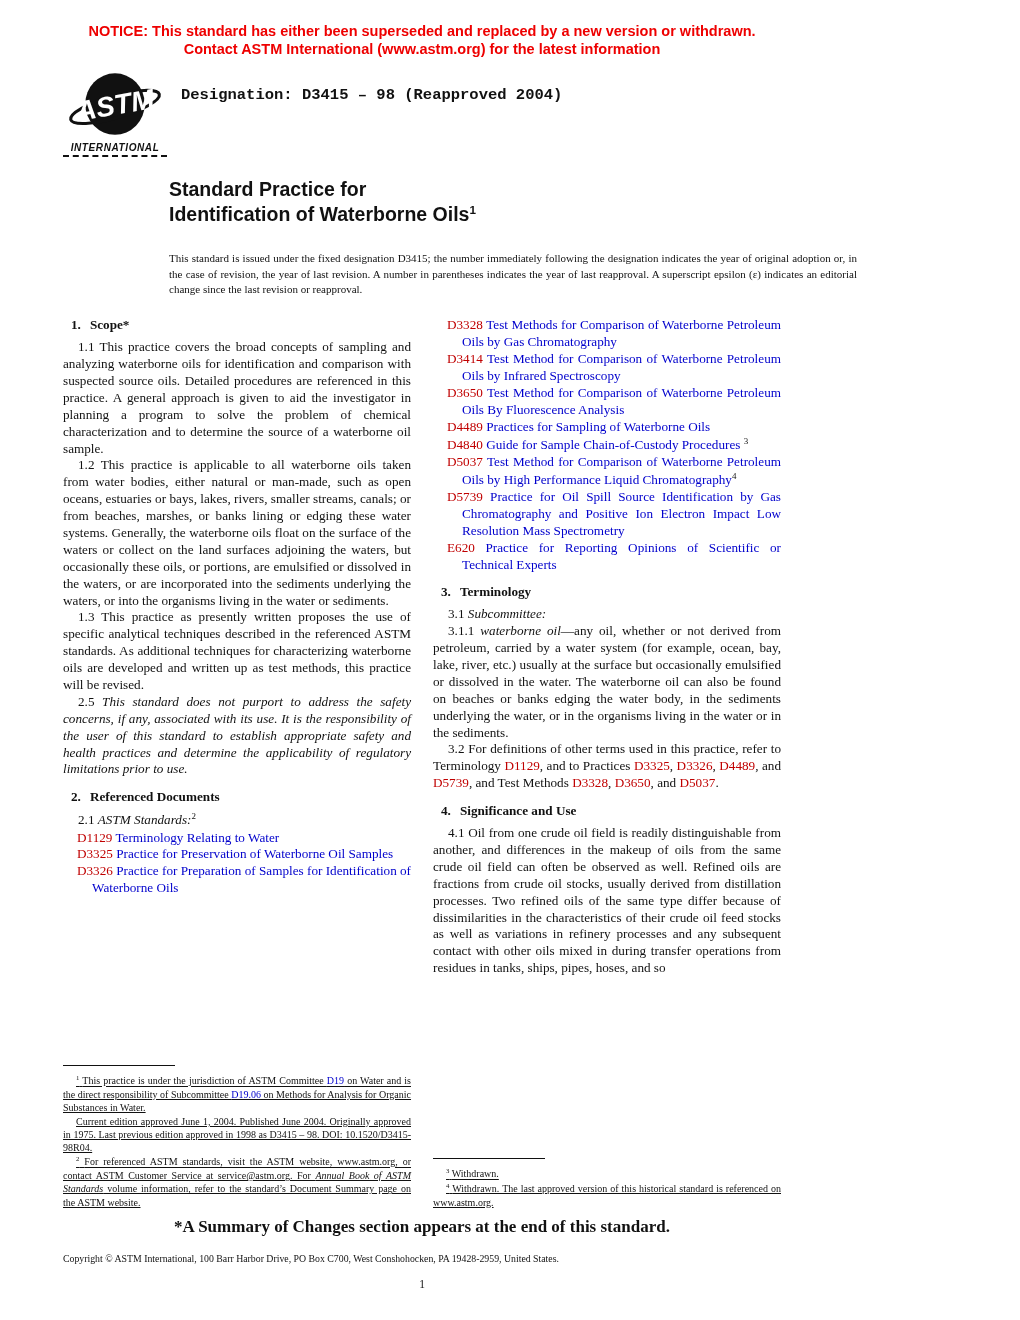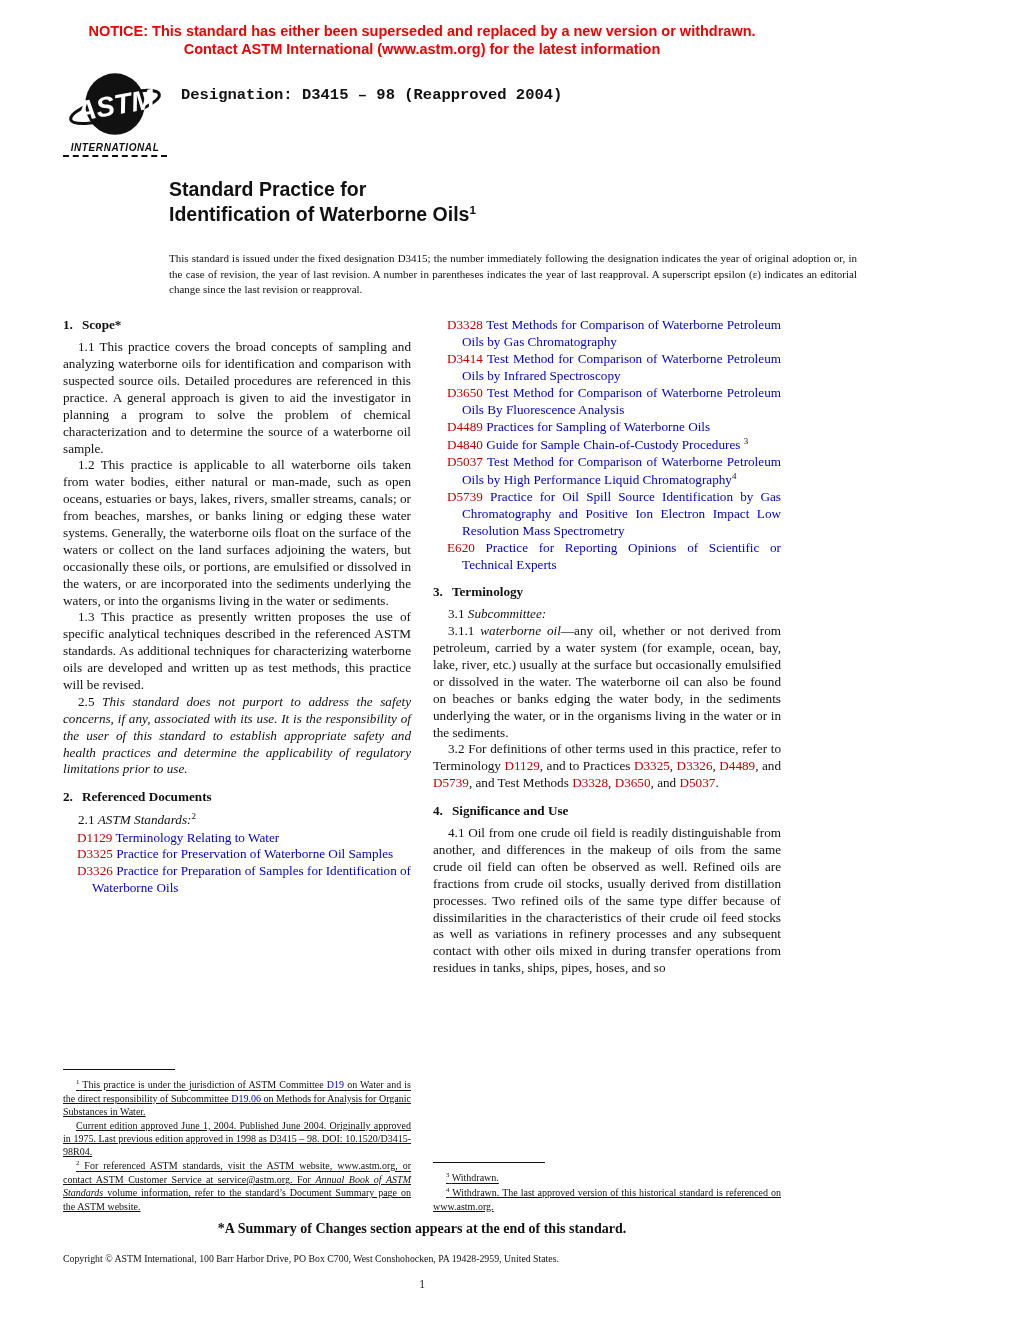--- a/index.html
+++ b/index.html
@@ -22,37 +22,37 @@
                  font-weight:bold; font-size:19.5px; line-height:1.28; }
   .title-block sup { font-size:60%; }
 
   .preamble { margin-left:106px; margin-top:24px; width:688px; font-size:11px;
               line-height:1.4; text-align:justify; }
 
   .columns { display:flex; gap:22px; margin-top:20px; flex:1; min-height:0; }
   .col { width:431px; display:flex; flex-direction:column; font-size:13.2px;
          line-height:1.28; text-align:justify; }
 
-  .sec-h { font-weight:bold; margin:11px 0 5px 0; text-align:left; }
+  .sec-h { font-weight:bold; margin:11px 0 5px 8px; text-align:left; }
   .sec-h .sec-num { margin-right:9px; }
   .p { margin:0; text-indent:15px; }
   .it { font-style:italic; }
   sup { font-size:68%; }
 
   .ref-list { margin:0; }
   .ref-item { margin-left:29px; text-indent:-15px; text-align:justify; }
   .code { color:#c00000; }
   .link-blue { color:#0000cc; }
   .ref-title { color:#0000cc; }
 
   .fn-block { margin-top:auto; font-size:10px; line-height:1.33; text-align:justify;text-decoration:underline; }
   .fn-rule { width:112px; border-top:1.5px solid #111; margin:0 0 7px 0; }
   .fn { margin:0; text-indent:13px; }
 
-  .footer-summary { text-align:center; font-weight:bold; font-size:14px; margin-top:8px; }
+  .footer-summary { text-align:center; font-weight:bold; font-size:17px; margin-top:8px; }
   .copyright { font-size:9.8px; margin-top:16px; }
   .page-num { text-align:center; font-size:11.5px; margin-top:14px; }
 </style>
 </head>
 <body>
 
 <div class="page">
 
   <div class="notice">
     <div>NOTICE: This standard has either been superseded and replaced by a new version or withdrawn.</div>

